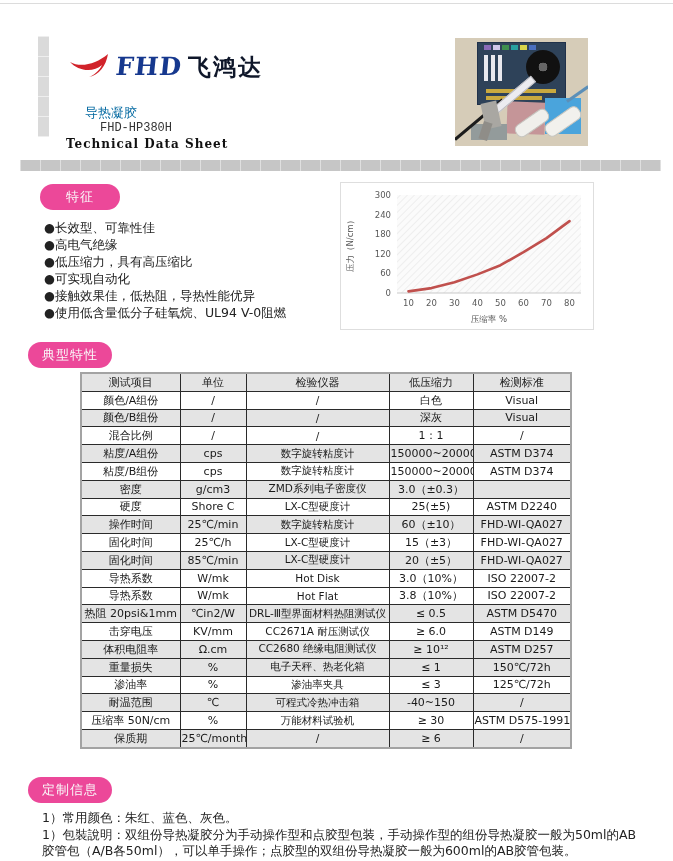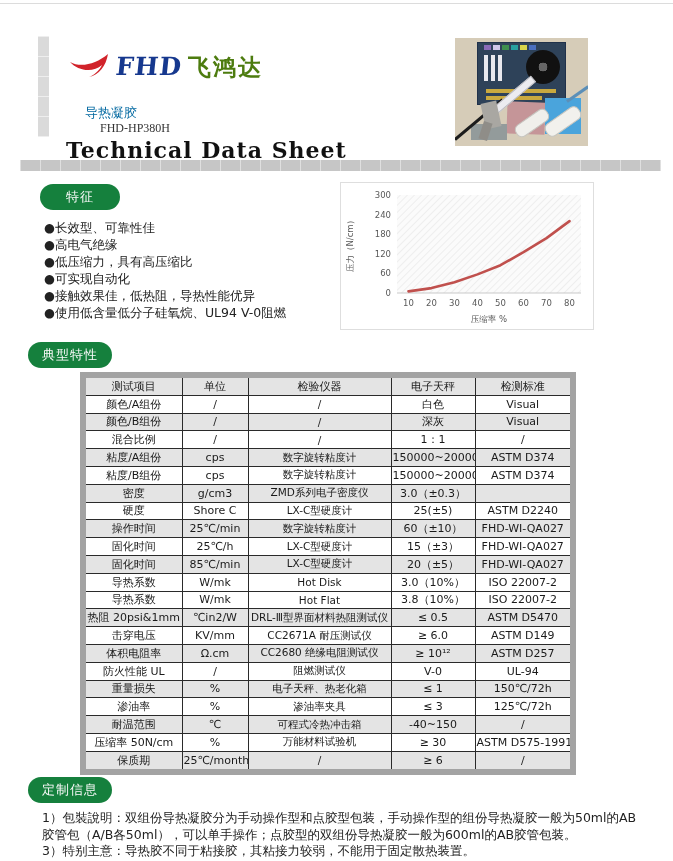--- a/index.html
+++ b/index.html
@@ -10,25 +10,25 @@
   }
   .top-line{position:absolute;left:0;top:3px;width:673px;height:1px;background:#dcdcdc;}
   
   .left-bar{position:absolute;left:38px;top:36px;width:11px;height:101px;background:#dadada;
     background-image:repeating-linear-gradient(180deg,rgba(255,255,255,.55) 0 1px,transparent 1px 20px);}
   .logo-row{position:absolute;left:68px;top:52px;display:flex;align-items:center;gap:6px;}
   .logo-swoosh{width:42px;height:28px;}
   .brand-latin{font-family:"DejaVu Serif","Liberation Serif",serif;font-weight:700;font-size:25px;
     color:#16388e;transform:skewX(-6deg);letter-spacing:1px;line-height:1;}
   .brand-cn{font-family:"DejaVu Serif","Liberation Serif",serif;font-weight:700;font-size:23px;
-    color:#4d7c0f;letter-spacing:2px;line-height:1;}
+    color:#0f172a;letter-spacing:2px;line-height:1;}
   .product-name{position:absolute;left:85px;top:104px;font-size:13px;color:#0369a1;}
   .product-model{position:absolute;left:100px;top:121px;font-size:12px;
-    font-family:Liberation Serif, serif;color:#333;}
-  .tds-title{position:absolute;left:66px;top:137px;font-size:22px;font-weight:700;letter-spacing:1px;
+    font-family:Liberation Mono, monospace;color:#333;}
+  .tds-title{position:absolute;left:66px;top:137px;font-size:12px;font-weight:700;letter-spacing:1px;
     font-family:"DejaVu Serif","Liberation Serif",serif;color:#111;}
   
   .photo{position:absolute;left:455px;top:38px;width:133px;height:108px;background:#d6ccb8;overflow:hidden;}
   .photo .mb{position:absolute;left:22px;top:4px;width:87px;height:61px;background:#2e4259;border:1px solid #20314a;}
   .photo .ports{position:absolute;left:6px;top:2px;display:flex;gap:2px;}
   .photo .ports i{display:block;width:7px;height:5px;}
   .photo .slot{position:absolute;width:4px;height:26px;background:#e8e8ee;}
   .photo .fan{position:absolute;left:48px;top:7px;width:34px;height:34px;border-radius:50%;
     background:radial-gradient(circle at 50% 50%, #666 0 18%, #111 19% 78%, #333 79% 100%);}
   .photo .ram{position:absolute;left:8px;height:4px;background:#c9a93f;}
@@ -44,36 +44,36 @@
   .photo .tube1{position:absolute;left:58px;top:78px;width:36px;height:12px;border-radius:6px;background:#f0efeb;
     border:1px solid #c7c6c0;transform:rotate(-35deg);}
   .photo .tube2{position:absolute;left:88px;top:76px;width:38px;height:13px;border-radius:6px;background:#f2f1ed;
     border:1px solid #c7c6c0;transform:rotate(-35deg);}
   .photo .stick{position:absolute;left:112px;top:62px;width:26px;height:3px;background:#5b8fb8;
     transform:rotate(-35deg);transform-origin:left center;}
   
   .divider{position:absolute;left:20px;top:160px;width:641px;height:11px;background:#c6c6c6;
     background-image:repeating-linear-gradient(90deg,rgba(255,255,255,.45) 0 1px,transparent 1px 20px);}
   
-  .badge{position:absolute;background:#15803d;color:#fafafa;border-radius:14px;
+  .badge{position:absolute;background:#ec4899;color:#fafafa;border-radius:14px;
     font-size:13px;letter-spacing:1px;text-align:center;line-height:26px;height:26px;}
   .badge-features{left:40px;top:184px;width:80px;}
   .badge-typical{left:28px;top:342px;width:84px;}
   .badge-custom{left:28px;top:777px;width:84px;}
   
   .feature-list{position:absolute;left:44px;top:219px;font-size:12.5px;line-height:17px;color:#222;}
   
   .chart-box{position:absolute;left:340px;top:182px;width:252px;height:146px;background:#fff;border:1px solid #dedede;}
   .chart-box svg{display:block;}
   
   .props-table{position:absolute;left:80px;top:372px;width:490px;border-collapse:collapse;
     font-size:11px;color:#1a1a1a;table-layout:fixed;}
   .props-table th,.props-table td{border:1px solid #2a2a2a;height:16.8px;padding:0 1px;text-align:center;
     font-weight:400;overflow:hidden;white-space:nowrap;}
-  .props-table{border:6px solid #a3a3a3;padding-left:32px;}
+  .props-table{border:2px solid #a3a3a3;padding-left:32px;}
   .props-table td:nth-child(3){font-size:10.5px;}
   .props-table tr.shaded{background:#e4e4e4;}
   
   .notes{position:absolute;left:42px;top:810px;width:606px;font-size:12.5px;line-height:16.5px;color:#222;}
 </style>
 </head>
 <body>
 
 <div class="top-line"></div>
 
@@ -169,21 +169,21 @@
       <col style="width:66px">
       <col style="width:143px">
       <col style="width:84px">
       <col style="width:98px">
   </colgroup>
   <thead>
       <tr class="shaded">
         <th>测试项目</th>
         <th>单位</th>
         <th>检验仪器</th>
-        <th>电子天秤</th>
+        <th>低压缩力</th>
         <th>检测标准</th>
       </tr>
     </thead>
   <tbody>
       <tr>
         <td>颜色/A组份</td>
         <td>/</td>
         <td>/</td>
         <td>白色</td>
         <td>Visual</td>
@@ -279,27 +279,20 @@
         <td>≥ 6.0</td>
         <td>ASTM D149</td>
       </tr>
       <tr class="shaded">
         <td>体积电阻率</td>
         <td>Ω.cm</td>
         <td>CC2680 绝缘电阻测试仪</td>
         <td>≥ 10¹²</td>
         <td>ASTM D257</td>
       </tr>
-      <tr>
-        <td>防火性能 UL</td>
-        <td>/</td>
-        <td>阻燃测试仪</td>
-        <td>V-0</td>
-        <td>UL-94</td>
-      </tr>
       <tr class="shaded">
         <td>重量损失</td>
         <td>%</td>
         <td>电子天秤、热老化箱</td>
         <td>≤ 1</td>
         <td>150℃/72h</td>
       </tr>
       <tr>
         <td>渗油率</td>
         <td>%</td>
@@ -326,15 +319,16 @@
         <td>25℃/month</td>
         <td>/</td>
         <td>≥ 6</td>
         <td>/</td>
       </tr>
     </tbody>
 </table>
 
 <div class="badge badge-custom">定制信息</div>
 <div class="notes">
+    <div>1）常用颜色：朱红、蓝色、灰色。</div>
     <div>1）包裝說明：双组份导热凝胶分为手动操作型和点胶型包装，手动操作型的组份导热凝胶一般为50ml的AB胶管包（A/B各50ml），可以单手操作；点胶型的双组份导热凝胶一般为600ml的AB胶管包装。</div>
     <div>3）特别主意：导热胶不同于粘接胶，其粘接力较弱，不能用于固定散热装置。</div>
   </div>
 
 </body></html>

